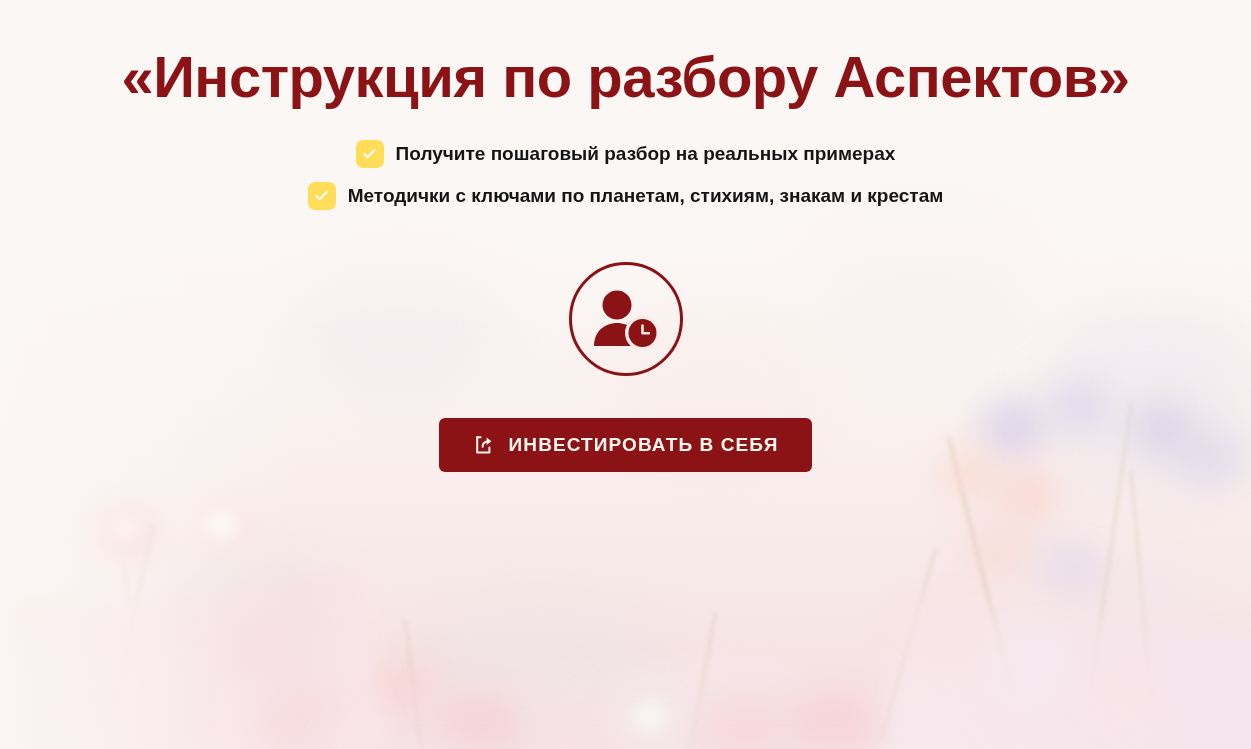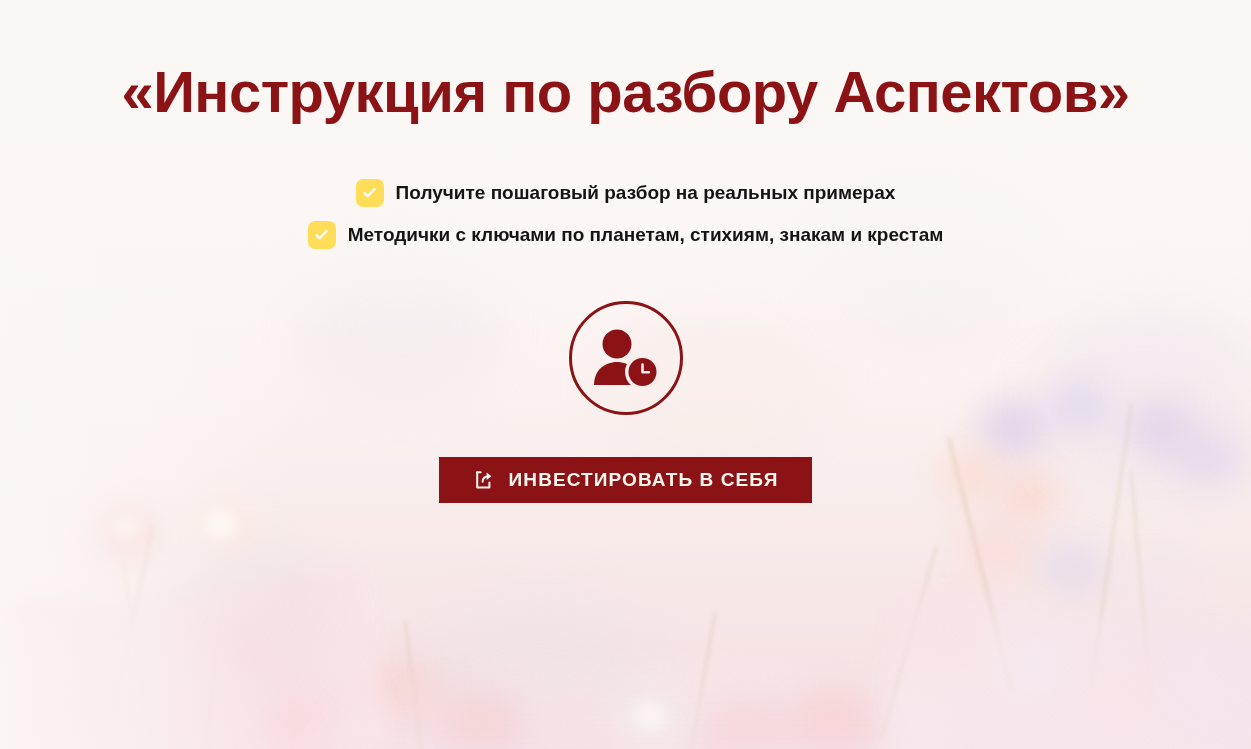--- a/index.html
+++ b/index.html
@@ -75,32 +75,32 @@
   }
 
   
   .page{
     position:relative; z-index:2;
     width:1251px; height:749px;
     display:flex; flex-direction:column; align-items:center;
   }
 
   .title{
-    margin-top:60px;
+    margin-top:45px;
     font-size:58px;
     font-weight:700;
     letter-spacing:-0.5px;
     color:#8b1316;
     white-space:nowrap;
     line-height:1.12;
     text-align:center;
   }
 
   .benefits{
-    margin-top:54px;
+    margin-top:30px;
     display:flex; flex-direction:column; align-items:center; gap:14px;
   }
   .benefit{
     display:flex; align-items:center; gap:12px;
   }
   .check{
     width:28px; height:28px; flex:0 0 28px;
     background:#ffdd59;
     border-radius:7px;
     display:flex; align-items:center; justify-content:center;
@@ -132,23 +132,23 @@
     color:#121212;
     white-space:nowrap;
   }
 
   .cta{
     margin-top:42px;
     display:inline-flex; align-items:center; gap:14px;
     background:#8b1316;
     color:#fdf6ee;
     border:none;
-    border-radius:0;
+    border-radius:6px;
     padding:0 34px;
-    height:46px;
+    height:54px;
     font-family:"Liberation Sans","DejaVu Sans",sans-serif;
     font-size:19px;
     font-weight:700;
     letter-spacing:1.1px;
     cursor:pointer;
     white-space:nowrap;
   }
   .cta svg{ display:block; }
 </style>
 </head>

